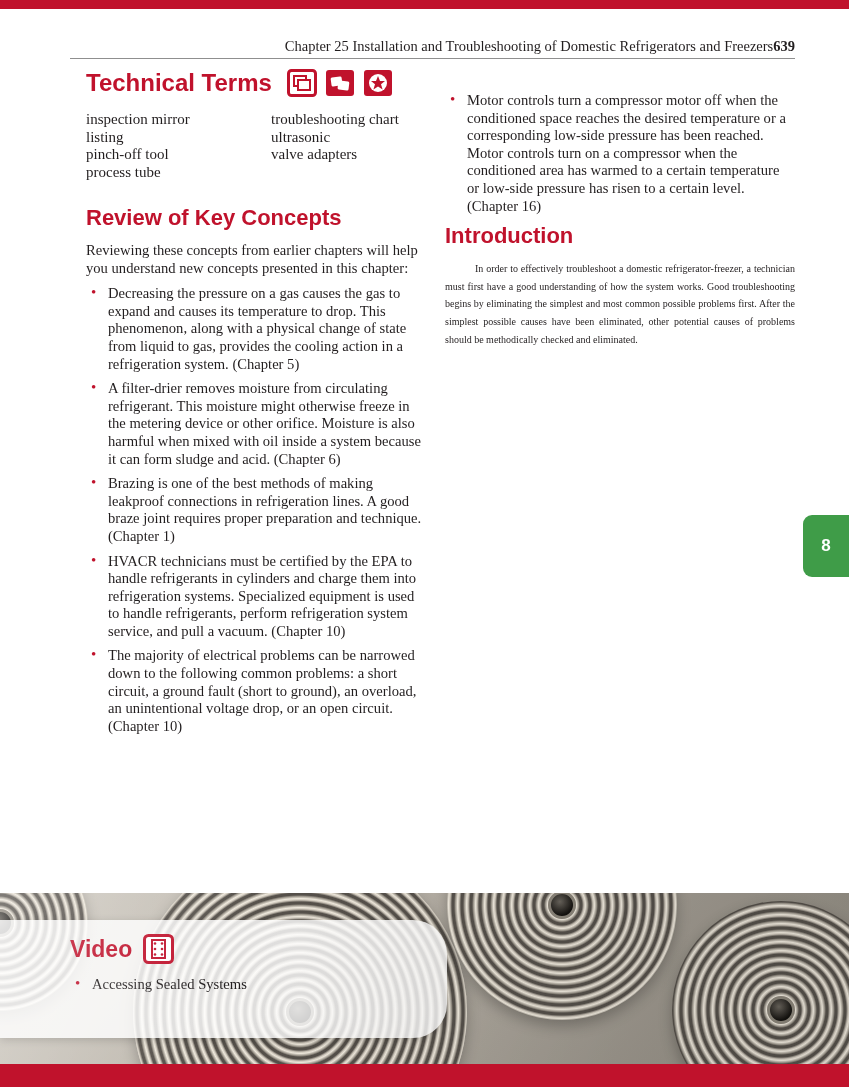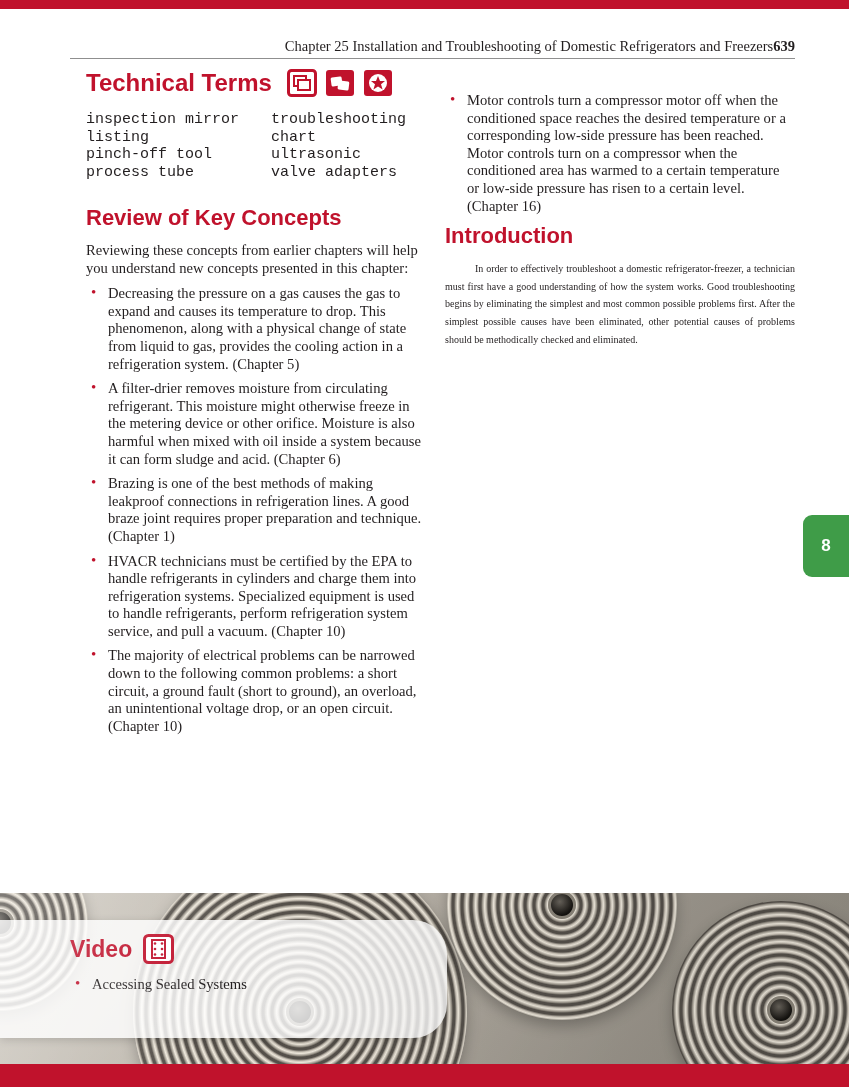--- a/index.html
+++ b/index.html
@@ -31,21 +31,21 @@
 
   .tt-row{display:flex;align-items:center;gap:9px;}
   .tt-row .icons{display:flex;gap:8px;margin-left:6px;}
 
   
   .gicon{display:inline-flex;width:30px;height:28px;position:relative;cursor:pointer;}
   .gicon svg{width:100%;height:100%;}
 
   
   .terms{display:flex;margin-top:13px;}
-  .terms ul{list-style:none;font-family:Liberation Mono, monospace;}
+  .terms ul{list-style:none;}
   .terms ul.c1{width:185px;}
   .terms ul.c2{width:156px;}
   .terms li{font-size:15px;line-height:17.5px;}
 
   .review-head{margin-top:23px;}
   p.intro{margin-top:10px;font-size:14.6px;line-height:17.6px;}
 
   ul.bullets{list-style:none;margin-top:8px;}
   ul.bullets li{position:relative;padding-left:22px;margin-bottom:7px;font-size:14.6px;line-height:17.6px;}
   ul.bullets li::before{content:"\2022";color:var(--red);position:absolute;left:5px;top:-1px;font-size:15px;}

